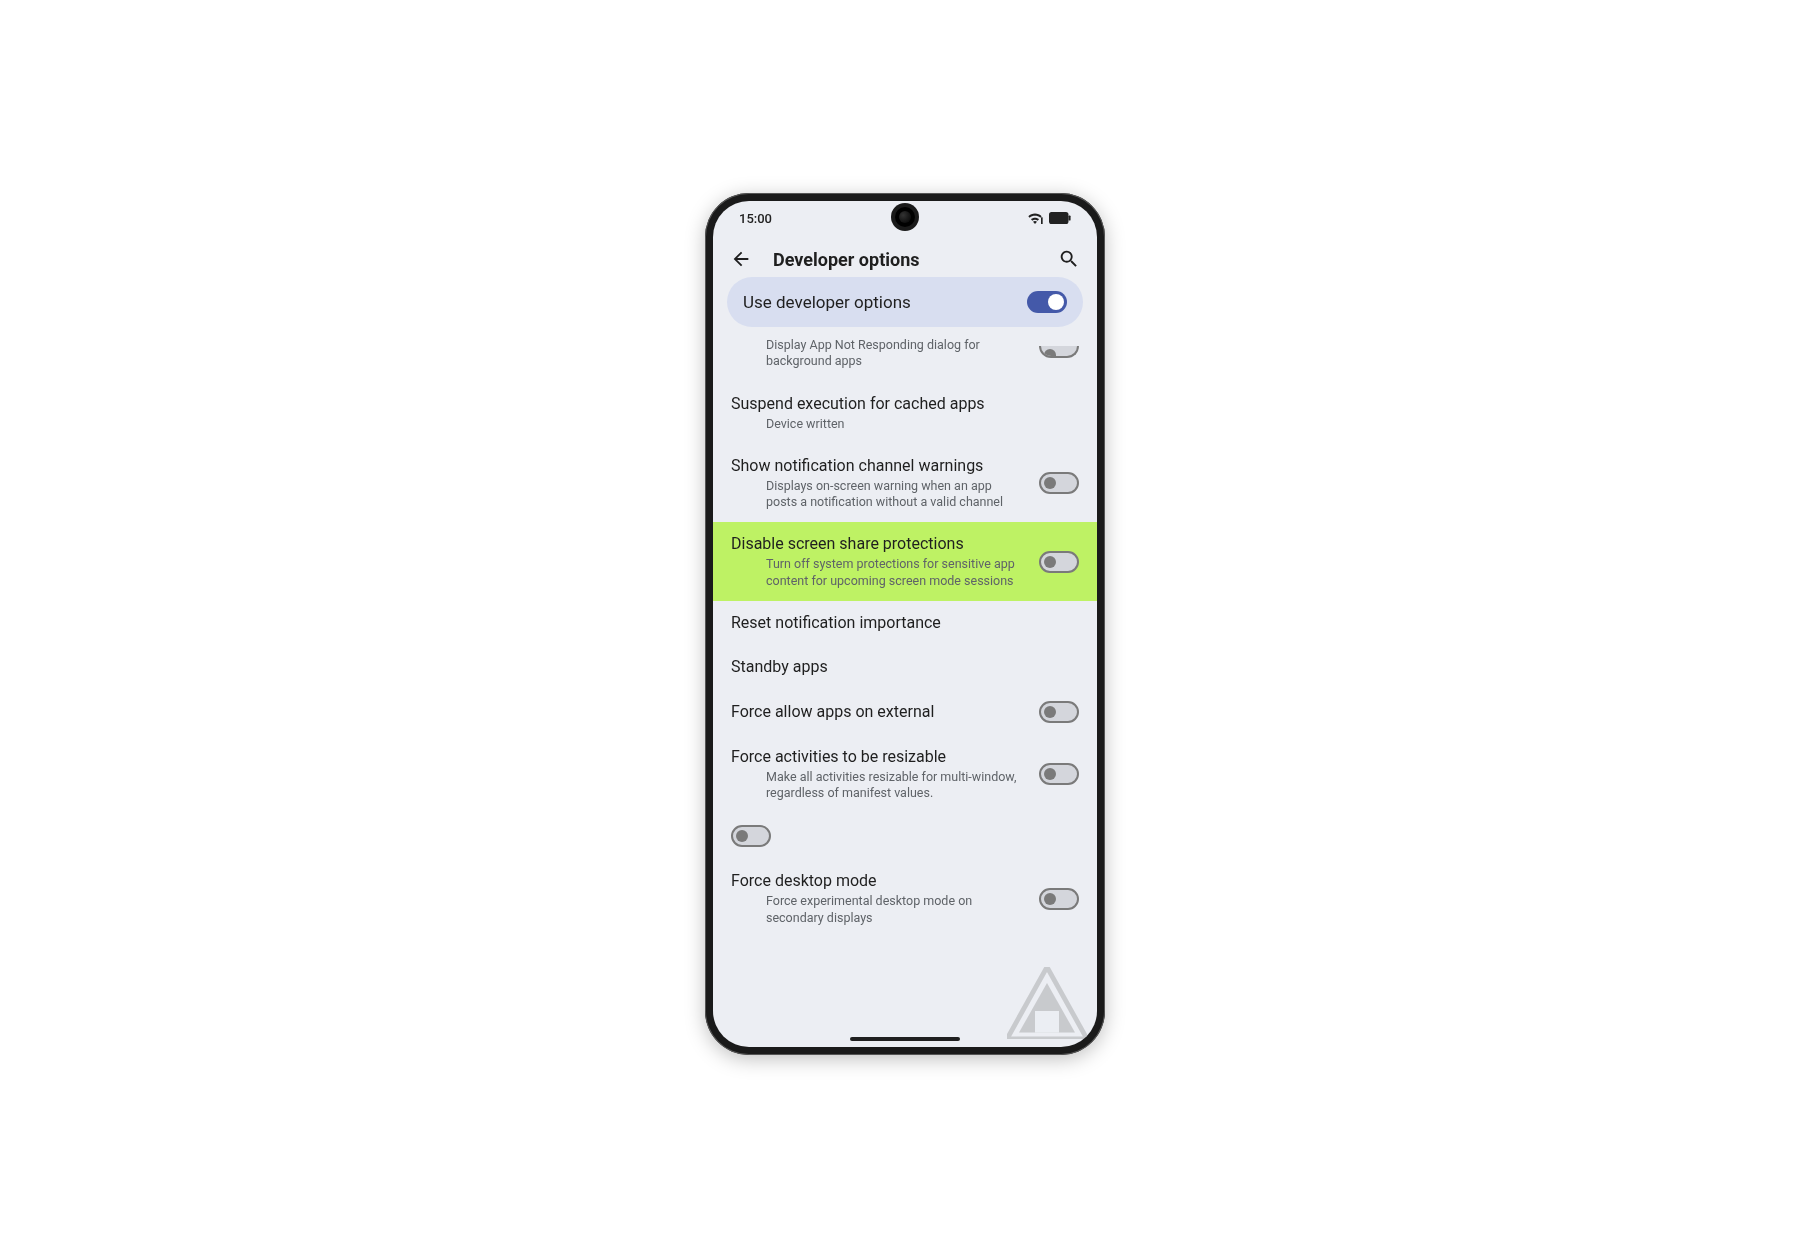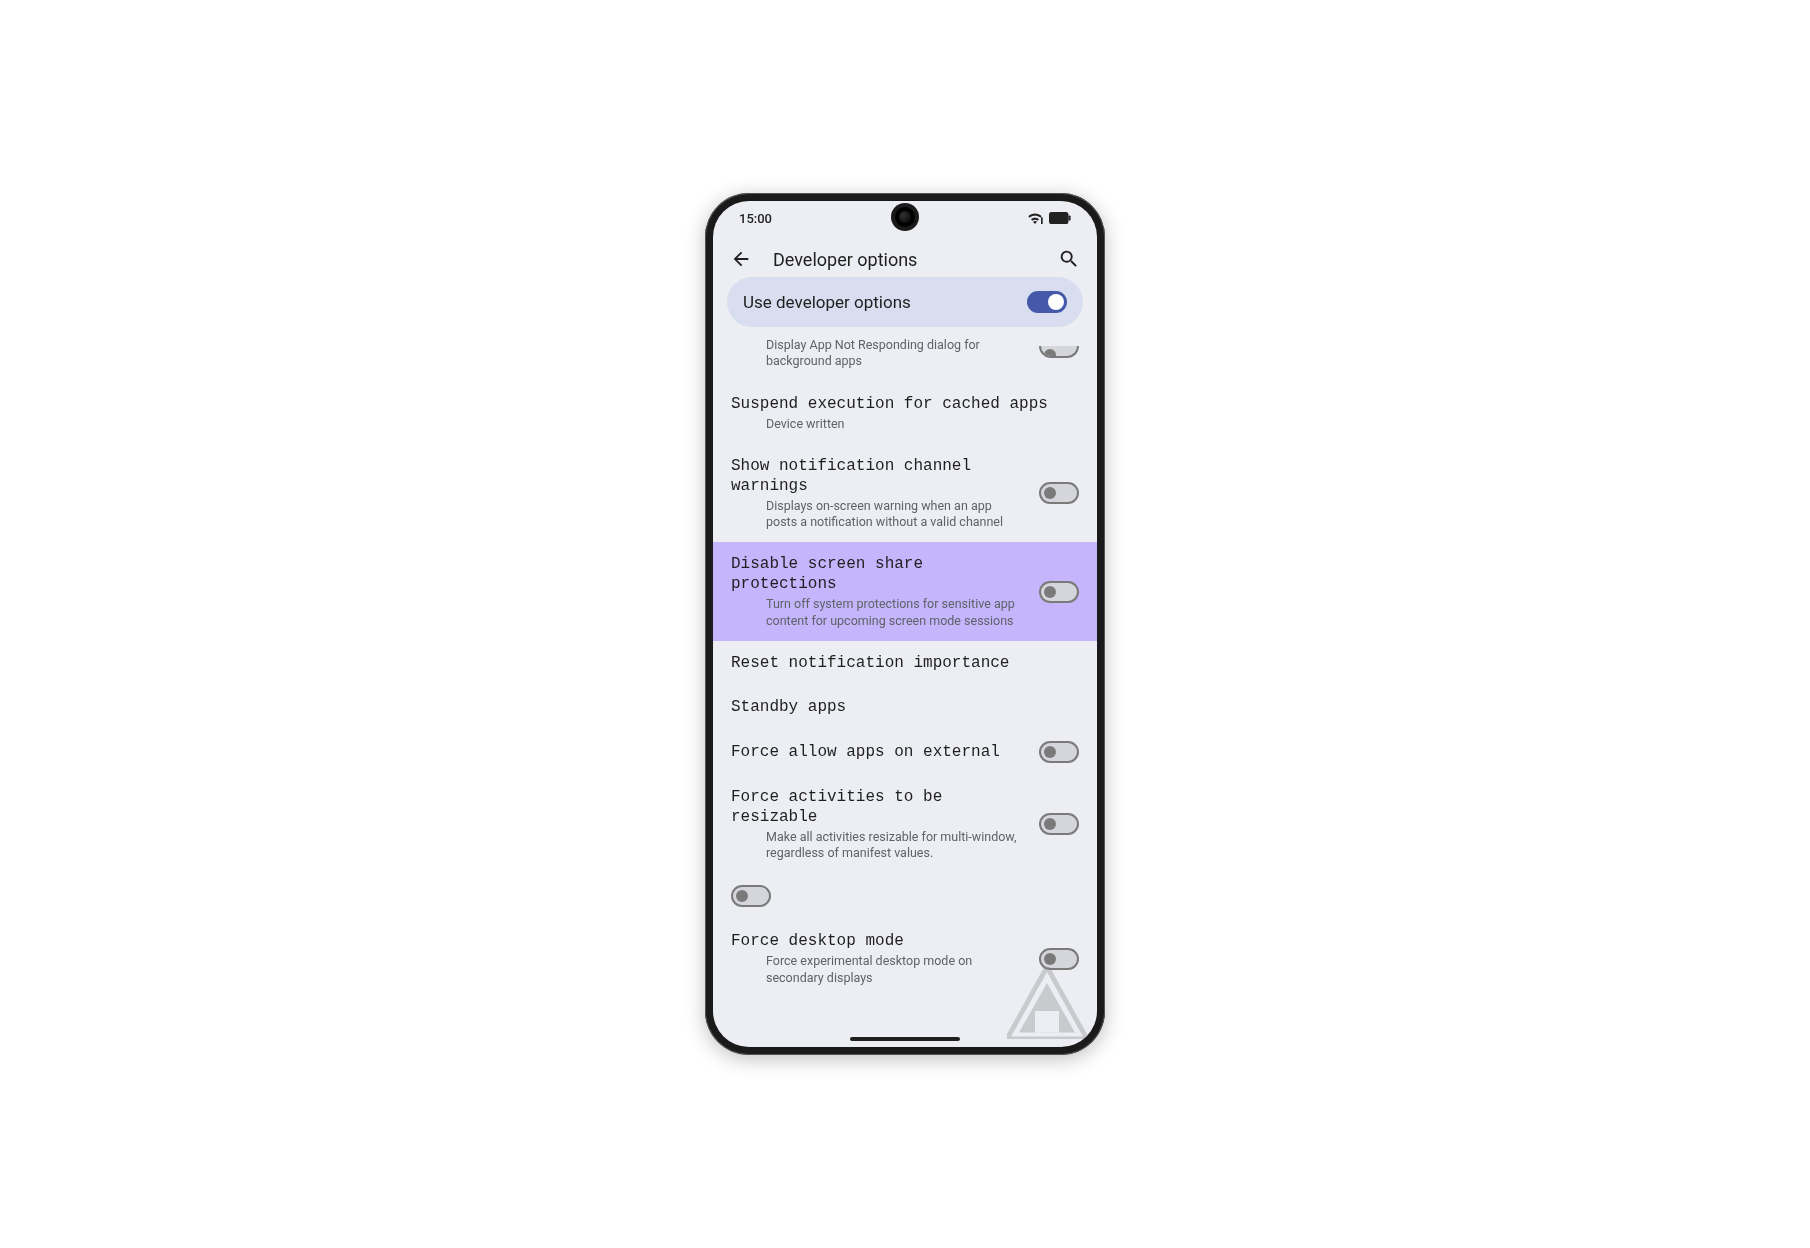--- a/index.html
+++ b/index.html
@@ -67,21 +67,21 @@
     height: 48px;
     display: flex;
     align-items: center;
     padding: 0 14px;
     gap: 18px;
   }
   .app-bar .title {
     flex: 1;
     font-size: 18px;
     color: #1f1f1f;
-    font-weight: 400;
+    font-weight: 700;
   }
   .icon-btn {
     width: 28px; height: 28px;
     display:flex; align-items:center; justify-content:center;
     color:#1f1f1f;
   }
   .master-toggle {
     position: absolute;
     top: 76px;
     left: 14px;
@@ -104,28 +104,27 @@
     padding-top: 58px; 
     position: relative;
   }
   .row {
     padding: 12px 18px;
     display: flex;
     align-items: center;
     gap: 16px;
   }
   .row.highlight {
-    background: #c4b5fd;
+    background: #bef264;
   }
   .row .text { flex: 1; min-width:0; }
   .row .title-t {
     font-size: 16px;
     color: #1f1f1f;
     line-height: 1.25;
-    font-family: Liberation Mono, monospace;
   }
   .row .sub {
     font-size: 12.5px;
     color: #5f6368;
     line-height: 1.3;
     margin-top: 2px;
     margin-left: 35px;
   }
   .row.partial {
     padding-top: 0;

